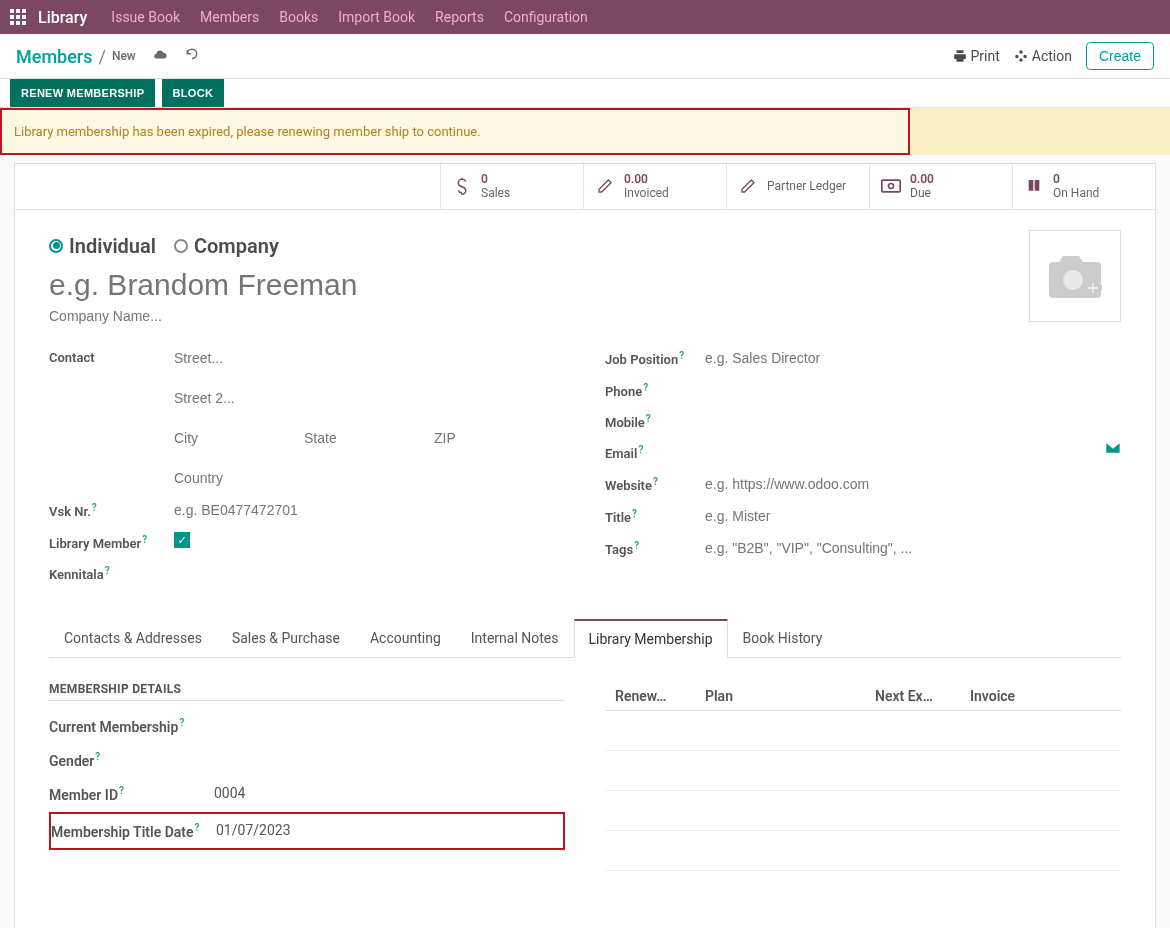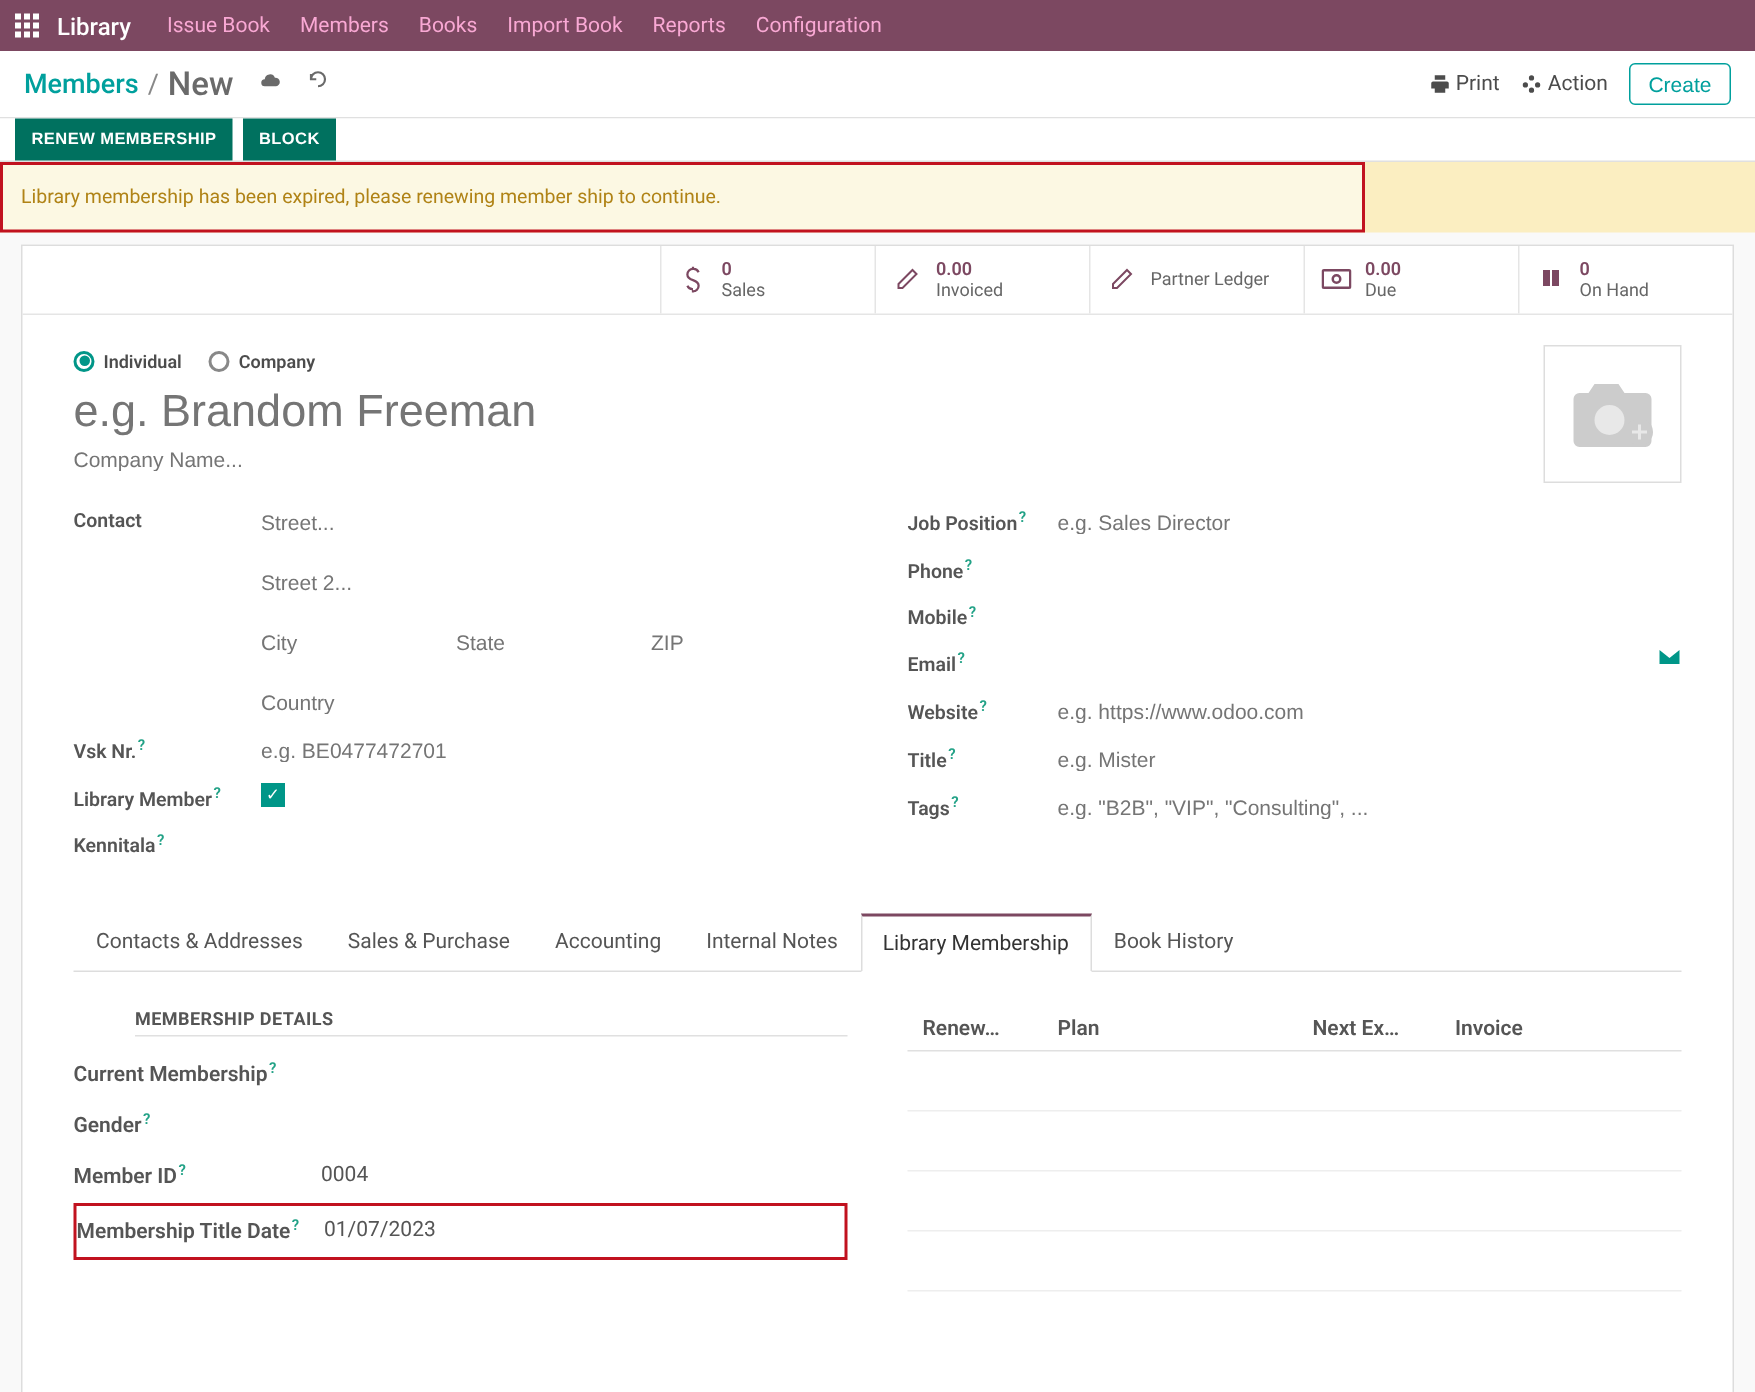--- a/index.html
+++ b/index.html
@@ -6,40 +6,40 @@
 body { font-family: -apple-system, BlinkMacSystemFont, "Segoe UI", Roboto, Helvetica, Arial, sans-serif; font-size: 13px; color: #4c4c4c; background: #f9f9f9; }
 .top-nav { background: #7c4861; height: 34px; display: flex; align-items: center; padding: 0 10px; color: #fff; font-size: 14px; }
 .apps-icon { display: grid; grid-template-columns: repeat(3,4px); grid-template-rows: repeat(3,4px); gap: 2px; margin-right: 12px; cursor: pointer; }
 .apps-icon span { width: 4px; height: 4px; background: #fff; }
 .top-nav .brand { font-size: 16px; font-weight: 500; margin-right: 24px; }
 .top-nav .nav-item { margin-right: 20px; cursor: pointer; font-size: 14px; color: #f9a8d4;}
 .breadcrumb-bar { background: #fff; height: 45px; display: flex; align-items: center; padding: 0 16px; border-bottom: 1px solid #e0e0e0; justify-content: space-between; }
 .breadcrumb-left { display: flex; align-items: center; gap: 6px; }
 .breadcrumb-left .bc-link { color: #00a09d; font-size: 18px; font-weight: 500; cursor: pointer; }
 .breadcrumb-left .bc-sep { color: #888; font-size: 18px; }
-.breadcrumb-left .bc-cur { color: #6a6a6a; font-size: 22px; font-weight: 500;}
+.breadcrumb-left .bc-cur { color: #6a6a6a; font-size: 12px; font-weight: 500;}
 .bc-icon { color: #6a6a6a; margin-left: 10px; cursor: pointer; }
 .breadcrumb-right { display: flex; align-items: center; gap: 14px; }
 .br-action { color: #4c4c4c; cursor: pointer; font-size: 14px; display: flex; align-items: center; gap: 4px; }
 .btn-create { border: 1px solid #00a09d; color: #00a09d; background: #fff; padding: 5px 12px; border-radius: 4px; cursor: pointer; font-size: 14px;}
 .status-bar { background: #fff; padding: 0 16px 0 10px; border-bottom: 1px solid #e0e0e0; }
 .status-btn { background: #00715f; color: #fff; border: none; padding: 8px 11px; font-size: 11px; font-weight: 600; cursor: pointer; margin-right:0; letter-spacing: 0.3px;}
 .status-btn + .status-btn { margin-left: 3px; }
 .content-wrap { padding: 8px 14px 0 14px; }
 .sheet { background:#fff; border:1px solid #ddd; }
 .stat-row { display:flex; border-bottom:1px solid #e5e5e5; }
 .stat-spacer { flex:1; }
 .stat-box { width:143px; border-left:1px solid #e5e5e5; padding:8px 10px; display:flex; align-items:center; gap:8px; cursor:pointer; }
 .stat-box .icon { color:#7c4861; font-size:18px; width:22px; display:flex; justify-content:center;}
 .stat-box .vals { display:flex; flex-direction:column; font-size:12px; line-height:1.2;}
 .stat-box .vals .num { color:#7c4861; font-weight:600;}
 .stat-box .vals .lbl { color:#666; }
 .form-body { padding: 24px 34px; }
 .radio-row { display:flex; align-items:center; gap:18px; margin-bottom:10px;}
-.radio-item { display:flex; align-items:center; gap:6px; font-size:12px; font-weight:600; cursor:pointer;}
+.radio-item { display:flex; align-items:center; gap:6px; font-size:20px; font-weight:600; cursor:pointer;}
 .radio-circle { width:14px; height:14px; border:2px solid #888; border-radius:50%; display:inline-flex; align-items:center; justify-content:center;}
 .radio-circle.checked { border-color:#009688;}
 .radio-circle.checked::after { content:""; width:7px; height:7px; background:#009688; border-radius:50%;}
 .name-input { font-size:30px; color:#bbb; border:none; outline:none; width:600px; margin-bottom:6px; font-weight:500;}
 .company-input { font-size:14px; color:#bbb; border:none; outline:none; width:400px; margin-bottom:24px;}
 .form-cols { display:flex; gap:40px; }
 .form-col { flex:1; }
 .field-row { display:flex; margin-bottom:12px; align-items:flex-start;}
 .field-label { width:125px; font-size:13px; font-weight:600; color:#555; padding-top:2px;}
 .field-label .q { color:#23a287; font-size:10px; vertical-align:super; margin-left:1px;}
@@ -51,21 +51,21 @@
 .checkbox { width:16px; height:16px; background:#009688; display:inline-flex; align-items:center; justify-content:center; color:#fff; font-size:11px;}
 .image-box { position:absolute; right:34px; top:20px; width:92px; height:92px; border:1px solid #ddd; display:flex; align-items:center; justify-content:center;}
 .image-box svg { fill:#ccc;}
 .form-body-rel { position:relative;}
 .mail-icon { color:#009688; }
 .tabs { display:flex; margin-top:24px; border-bottom:1px solid #ddd;}
 .tab { padding:10px 14px; font-size:14px; color:#555; cursor:pointer; border:1px solid transparent; border-bottom:none; position:relative; top:1px;}
 .tab.active { border:1px solid #ddd; border-top:2px solid #7c4861; border-bottom:1px solid #fff; background:#fff; color:#333;}
 .tab-content { padding:24px 0 60px 0; display:flex; gap:40px;}
 .section-col { flex:1;}
-.section-title { font-size:12px; font-weight:700; color:#555; letter-spacing:0.3px; margin-bottom:8px; border-bottom:1px solid #e0e0e0; padding-bottom:4px;margin-left:41px;}
+.section-title { font-size:12px; font-weight:700; color:#555; letter-spacing:0.3px; margin-bottom:8px; border-bottom:1px solid #e0e0e0; padding-bottom:4px;}
 .detail-row { display:flex; padding:8px 0; font-size:14px;}
 .detail-label { width:165px; font-weight:600; color:#555;}
 .detail-label .q { color:#23a287; font-size:10px; vertical-align:super; margin-left:1px;}
 .detail-value { color:#555;}
 .highlight-box { border:2px solid #c1121f; padding:4px 6px 4px 0; margin-top:2px;}
 .history-table { width:100%;}
 .history-head { display:flex; border-bottom:1px solid #e0e0e0; padding:6px 10px; font-size:14px; font-weight:600; color:#555;}
 .history-head > div { overflow:hidden; text-overflow:ellipsis; white-space:nowrap;}
 .history-row { height:40px; border-bottom:1px solid #eee;}
 .col-renew{width:90px;} .col-plan{width:170px;} .col-exp{width:95px;} .col-inv{flex:1;}

